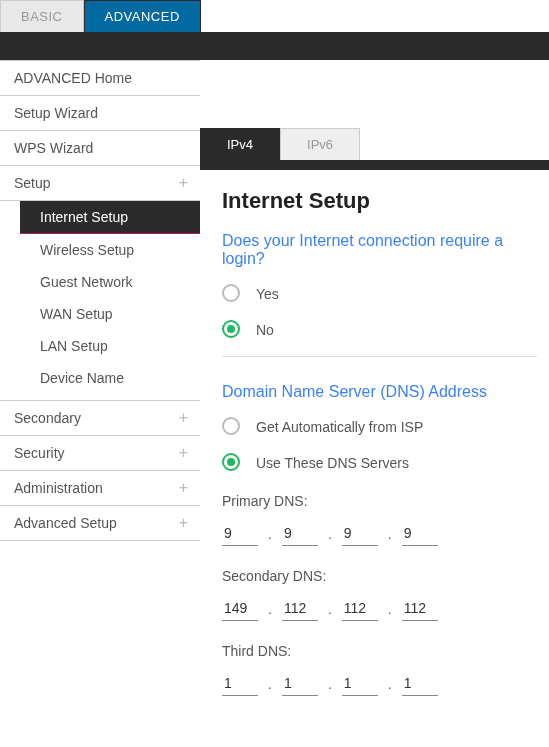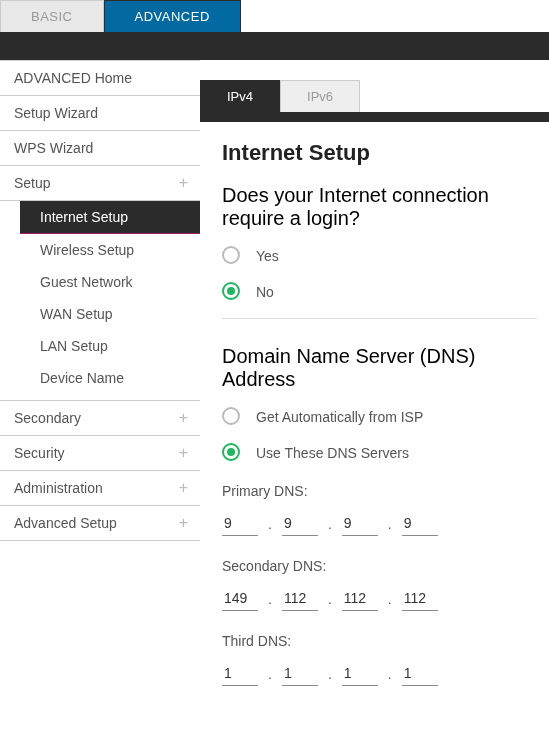--- a/index.html
+++ b/index.html
@@ -8,21 +8,21 @@
     font-size: 14px;
     color: #333;
     background: #fff;
     width: 549px;
   }
   .tabbar {
     display: flex;
     background: #fff;
   }
   .tabbar .tab {
-    padding: 8px 30px;
+    padding: 8px 20px;
     font-size: 13px;
     letter-spacing: 0.5px;
     cursor: pointer;
   }
   .tabbar .tab.basic {
     background: #e8e8e8;
     color: #999;
     border: 1px solid #ccc;
     border-bottom: none;
   }
@@ -79,20 +79,21 @@
     position: relative;
     margin-left: 20px;
     padding-left: 20px;
     border-bottom: 1px solid #b01a6b;
   }
   .sub-list.setup { padding-bottom: 6px; border-bottom: 1px solid #ccc; }
   .content {
     flex: 1;
     position: relative;
     padding-top: 20px;
+    margin-top: 48px;
   }
   .iptabs {
     display: flex;
     margin-left: 0;
   }
   .iptab {
     padding: 8px 26px;
     font-size: 13px;
     cursor: pointer;
     border: 1px solid #ccc;
@@ -115,22 +116,22 @@
   .panel {
     padding: 18px 12px 20px 22px;
   }
   .panel h2 {
     font-size: 22px;
     font-weight: 700;
     margin-bottom: 18px;
     color: #222;
   }
   .q {
-    font-size: 20px;
-    color: #000000;
+    font-size: 16px;
+    color: #3b82f6;
     margin-bottom: 16px;
   }
   .radio-row {
     display: flex;
     align-items: flex-end;
     margin-bottom: 18px;
     cursor: pointer;
   }
   .radio {
     width: 18px;

